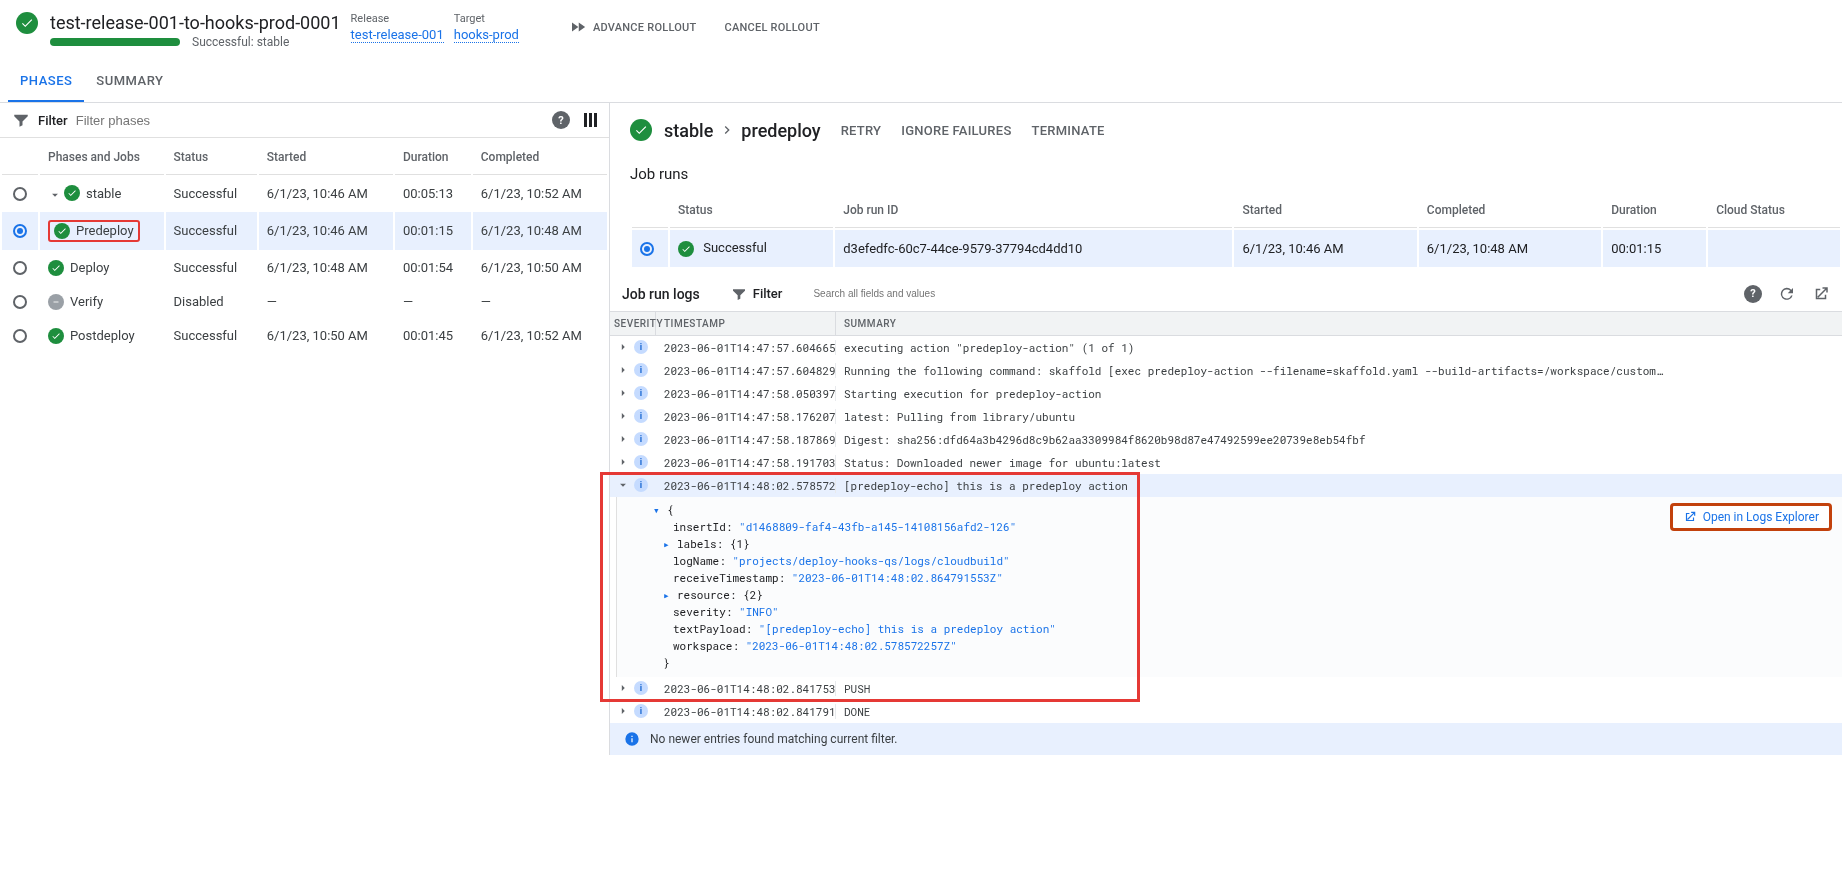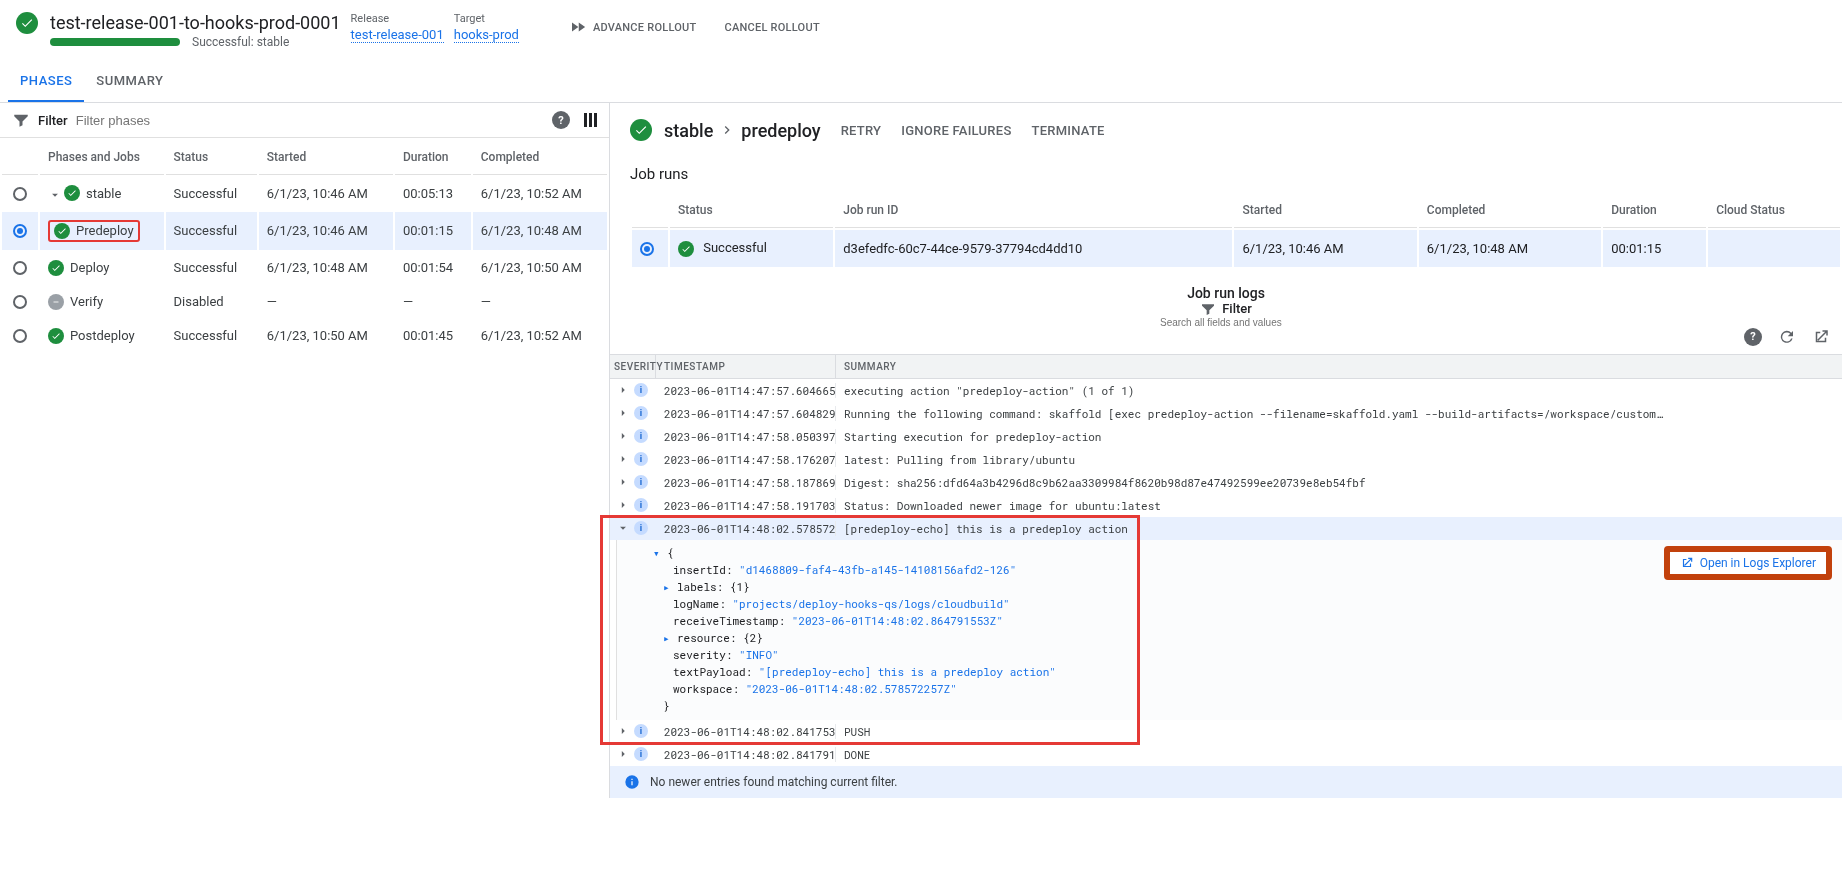--- a/index.html
+++ b/index.html
@@ -68,21 +68,21 @@
     
     .section-title { font-size: 15px; padding: 12px 20px 8px 20px; color: #202124; }
 
     
     .jobrun-table { width: calc(100% - 20px); margin-left: 20px; font-size: 13px; }
     .jobrun-table th { text-align: left; padding: 10px 8px; font-weight: 500; color: #5f6368; font-size: 12px; border-bottom: 1px solid #e0e0e0; }
     .jobrun-table td { padding: 10px 8px; }
     .jobrun-table tr.selected { background: #e8f0fe; }
 
     
-    .log-bar { display: flex; align-items: center; padding: 8px 12px; border-bottom: 1px solid #dadce0; gap: 0; margin-top: 8px; flex-direction: column; }
+    .log-bar { display: flex; align-items: center; padding: 8px 12px; border-bottom: 1px solid #dadce0; gap: 31px; margin-top: 8px; }
     .log-bar .title { font-size: 14px; font-weight: 500; }
     .log-filter { display: flex; align-items: center; gap: 6px; font-size: 13px; font-weight: 500; }
     .log-search { border: none; outline: none; font-size: 10px; color: #80868b; flex: 1; }
     .log-bar-right { margin-left: auto; display: flex; gap: 16px; align-items: center; }
     .icon18 { width: 18px; height: 18px; fill: #5f6368; }
 
     
     .log-head { display: flex; background: #f1f3f4; border-bottom: 1px solid #dadce0; font-size: 10px; color: #5f6368; font-weight: 500; letter-spacing: 0.5px; }
     .log-head .c-sev { width: 46px; padding: 6px 4px; border-right: 1px solid #dadce0; }
     .log-head .c-ts  { width: 180px; padding: 6px 8px; border-right: 1px solid #dadce0; }
@@ -94,21 +94,21 @@
     .log-row .chev2 { width: 14px; height: 14px; fill: #5f6368; }
     .log-row .info-badge { width: 14px; height: 14px; border-radius: 50%; background: #c5dbff; color: #1967d2; display: inline-flex; align-items: center; justify-content: center; font-size: 9px; font-weight: bold; font-family: Roboto; }
     .log-row .c-ts { width: 180px; padding: 0 8px; border-right: 1px solid #e8eaed; white-space: nowrap; overflow: hidden; }
     .log-row .c-sum { flex: 1; padding: 0 8px; white-space: nowrap; overflow: hidden; text-overflow: ellipsis; }
     
     .log-expanded { background: #fbfcfd; font-family: "Roboto Mono", monospace; font-size: 11px; padding: 4px 0 6px 36px; border-left: 1px solid #e0e0e0; margin-left: 6px; position: relative; }
     .log-expanded .ln { padding: 1px 0; }
     .log-expanded .k { color: #202124; }
     .log-expanded .v { color: #1a73e8; }
     .log-expanded .tri { color: #1a73e8; margin-right: 4px; cursor: pointer; display: inline-block; width: 10px; }
-    .open-explorer { position: absolute; right: 10px; top: 6px; background: #fff; border: 6px solid #c2410c; border-radius: 4px; padding: 4px 10px; font-size: 12px; font-family: Roboto; color: #1a73e8; display: flex; gap: 6px; align-items: center; cursor: pointer; }
+    .open-explorer { position: absolute; right: 10px; top: 6px; background: #fff; border: 3px solid #c2410c; border-radius: 4px; padding: 4px 10px; font-size: 12px; font-family: Roboto; color: #1a73e8; display: flex; gap: 6px; align-items: center; cursor: pointer; }
     
 
     .right-rel { position: relative; }
 
     .no-newer { background: #e8f0fe; display: flex; align-items: center; gap: 10px; padding: 8px 14px; font-size: 12px; color: #3c4043; }
   </style>
 </head>
 <body>
 
 <div class="header">

